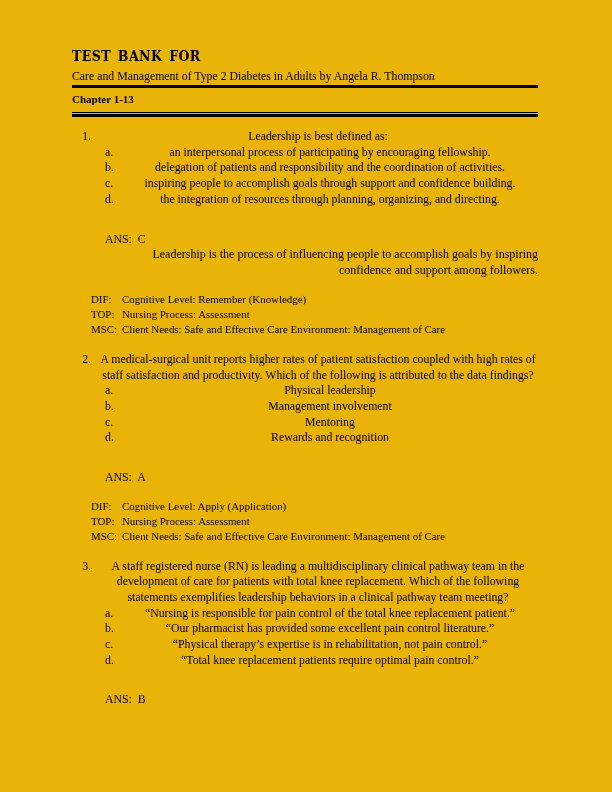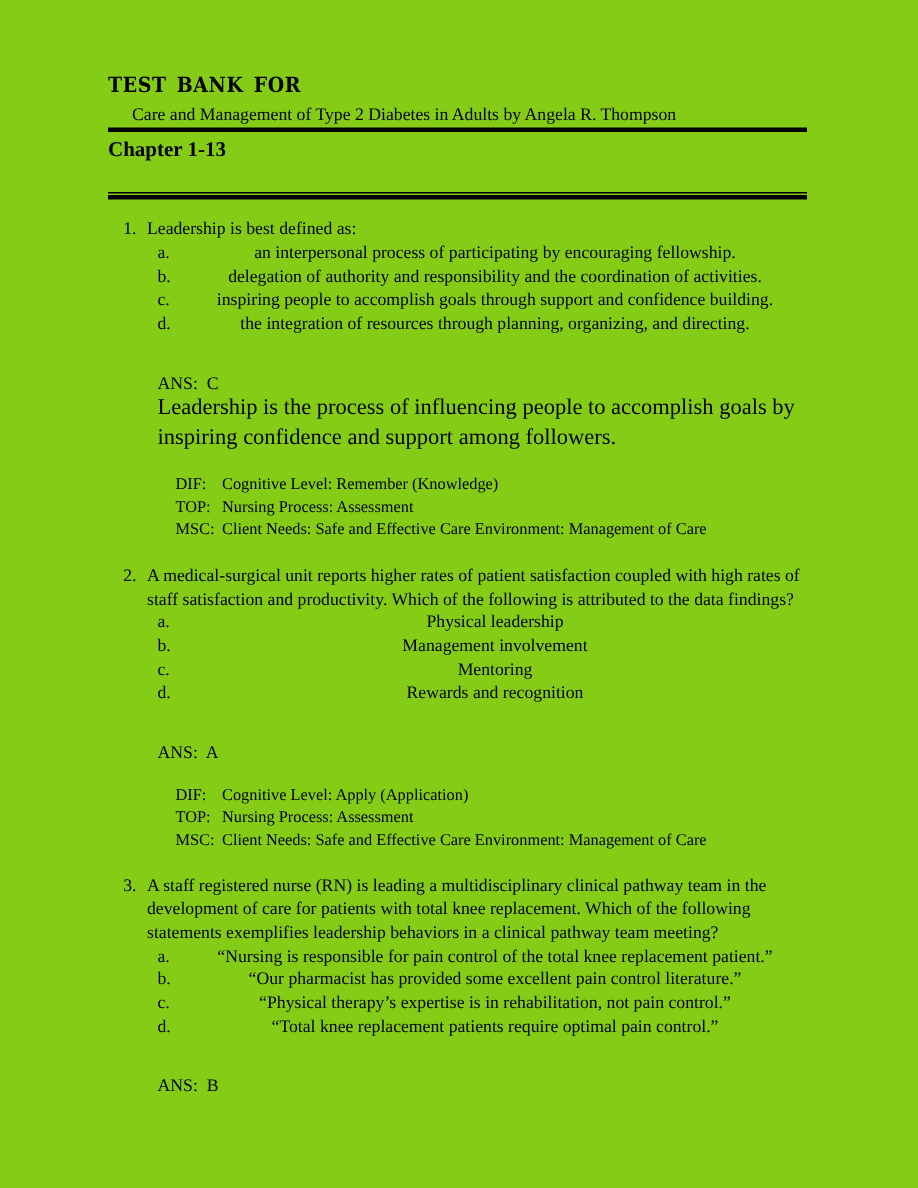--- a/index.html
+++ b/index.html
@@ -15,58 +15,58 @@
     color: #000000;
     -webkit-font-smoothing: antialiased;
   }
 
   .page {
     position: relative;
     width: 612px;
     height: 792px;
     box-sizing: border-box;
     padding: 44px 74px 0 72px;
-    background: #84cc16;
+    background: #eab308;
   }
 
   
   .doc-title {
     font-family: "DejaVu Serif", "Liberation Serif", serif;
     font-weight: 700;
     font-size: 20.5px;
     letter-spacing: 0.4px;
     line-height: 1.05;
     margin: 0 0 3px 0;
     font-variant: small-caps;
     text-transform: lowercase;
     font-stretch: condensed;
     color: #000;
   }
   .doc-subtitle {
     font-size: 11.8px;
     line-height: 1.25;
-    margin: 0 0 2px 16px;
+    margin: 0 0 2px 0;
   }
 
   .rule-thick {
     height: 3px;
     background: #000;
     margin: 1px 0 0 0;
   }
   .rule-thin {
     height: 1px;
     background: #000;
     margin: 1px 0 0 0;
   }
 
   .chapter-range {
     font-weight: 700;
-    font-size: 14px;
+    font-size: 11px;
     line-height: 1.35;
-    margin: 4px 0 17px 0;
+    margin: 4px 0 5px 0;
   }
   .chapter-heading {
     font-weight: 700;
     font-size: 12.8px;
     line-height: 1.35;
     margin: 18px 0 3px 0;
   }
   .section-label {
     font-weight: 700;
     font-size: 11.3px;
@@ -93,21 +93,21 @@
     text-align: right;
     font-size: 11.8px;
     line-height: 1.33;
     padding-right: 7px;
     box-sizing: border-box;
   }
   .q-stem {
     flex: 1 1 auto;
     font-size: 11.8px;
     line-height: 1.33;
-    text-align: left;
+    text-align: center;
   }
 
   .options {
     margin: 0 0 0 33px;
     padding: 0;
     list-style: none;
   }
   .option {
     display: flex;
     align-items: flex-start;
@@ -127,26 +127,27 @@
     margin: 11px 0 0 33px;
     font-size: 11.8px;
     line-height: 1.33;
   }
   .ans-line {
     white-space: pre;
     margin-top: 24px;
   }
   .rationale {
     margin-top: 0;
-    font-size: 15px;
-    line-height: 1.33;
+    font-size: 12px;
+    line-height: 1.33;
+    text-align: right;
   }
 
   .meta {
-    margin: 13px 0 0 45px;
+    margin: 13px 0 0 19px;
     font-size: 10.9px;
     line-height: 1.37;
   }
   .meta-row {
     display: flex;
     align-items: flex-start;
   }
   .meta-key {
     width: 31px;
     flex: 0 0 31px;
@@ -175,21 +176,21 @@
           <div class="q-num">1.</div>
           <div class="q-stem">Leadership is best defined as:</div>
         </div>
         <div class="options">
           <div class="option">
             <span class="opt-letter">a.</span>
             <span class="opt-text">an interpersonal process of participating by encouraging fellowship.</span>
           </div>
           <div class="option">
             <span class="opt-letter">b.</span>
-            <span class="opt-text">delegation of authority and responsibility and the coordination of activities.</span>
+            <span class="opt-text">delegation of patients and responsibility and the coordination of activities.</span>
           </div>
           <div class="option">
             <span class="opt-letter">c.</span>
             <span class="opt-text">inspiring people to accomplish goals through support and confidence building.</span>
           </div>
           <div class="option">
             <span class="opt-letter">d.</span>
             <span class="opt-text">the integration of resources through planning, organizing, and directing.</span>
           </div>
         </div>

